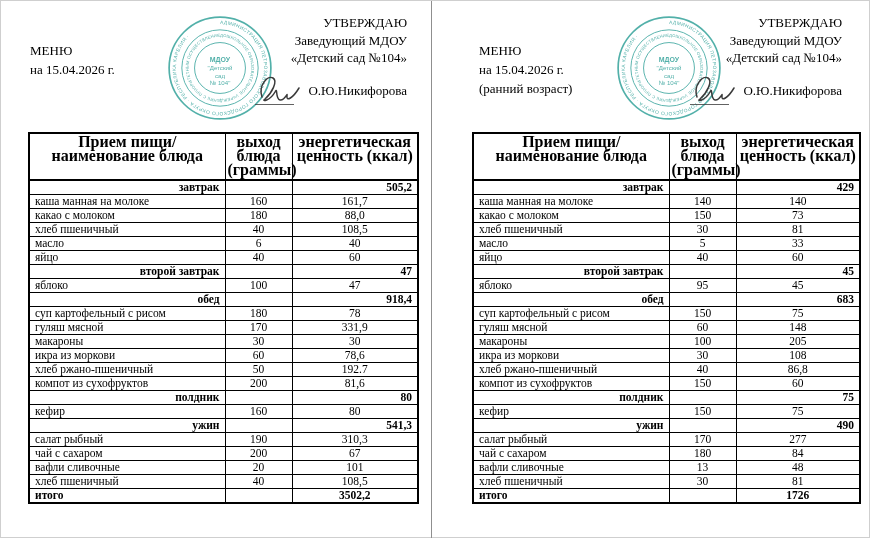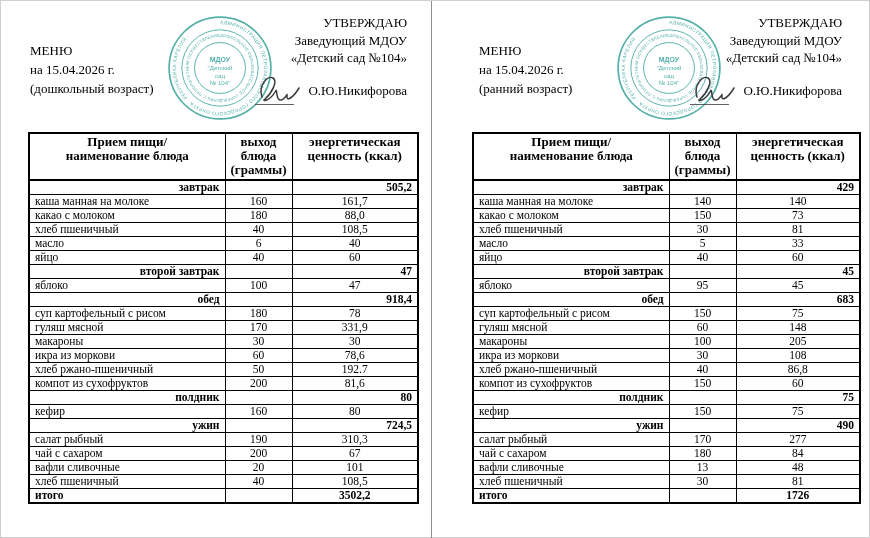--- a/index.html
+++ b/index.html
@@ -26,21 +26,21 @@
   .signer { font-size:13px; padding-bottom:9px; }
 
   
   .menu-table {
     position:absolute; top:131px; left:27px; width:391px;
     border-collapse:collapse; border:2px solid #000; table-layout:fixed;
   }
   .page--right .menu-table { left:36px; width:389px; }
   .menu-table th, .menu-table td { border:1px solid #000; }
   .menu-table thead th {
-    font-size:13px; font-weight:bold; line-height:14px; white-space:pre-line;
+    font-size:16px; font-weight:bold; line-height:14px; white-space:pre-line;
     text-align:center; vertical-align:top; padding:1px 2px 2px;
     border-bottom:2px solid #000; height:46px;
   }
   .c-name  { width:196px; }
   .c-grams { width:67px; }
   .menu-table td {
     height:14px; line-height:13px; font-size:11.5px; padding:0 5px;
     vertical-align:middle; overflow:hidden; white-space:nowrap;
   }
   tr.item td:first-child { text-align:left; }
@@ -54,21 +54,20 @@
 </head>
 <body>
 
 <div class="canvas">
   <div class="divider"></div>
 
   <section class="page page--left">
     <div class="menu-block">
       <div>МЕНЮ</div>
       <div>на 15.04.2026 г.</div>
-      <div>(дошкольный возраст)</div>
     </div>
 
     <svg class="stamp" viewBox="0 0 100 100">
       <defs>
         <path id="ring-a-outer" d="M 50 8.5 A 41.5 41.5 0 1 1 49.9 8.5"></path>
         <path id="ring-a-inner" d="M 50 20.5 A 29.5 29.5 0 1 1 49.9 20.5"></path>
       </defs>
       <circle cx="50" cy="50" r="48" fill="none" stroke="#35a39b" stroke-width="1.6"></circle>
       <circle cx="50" cy="50" r="36" fill="none" stroke="#35a39b" stroke-width="0.9"></circle>
       <circle cx="50" cy="50" r="24" fill="none" stroke="#35a39b" stroke-width="0.9"></circle>
@@ -193,21 +192,21 @@
             <td>80</td>
           </tr>
           <tr class="item">
             <td>кефир</td>
             <td>160</td>
             <td>80</td>
           </tr>
           <tr class="section">
             <td>ужин</td>
             <td></td>
-            <td>724,5</td>
+            <td>541,3</td>
           </tr>
           <tr class="item">
             <td>салат рыбный</td>
             <td>190</td>
             <td>310,3</td>
           </tr>
           <tr class="item">
             <td>чай с сахаром</td>
             <td>200</td>
             <td>67</td>

